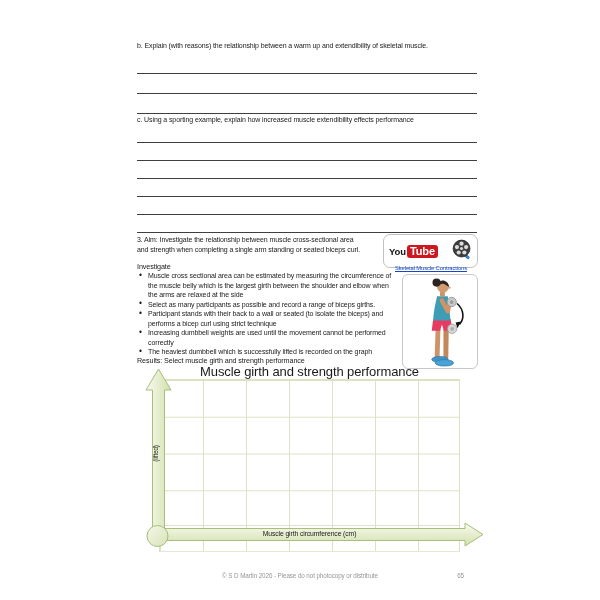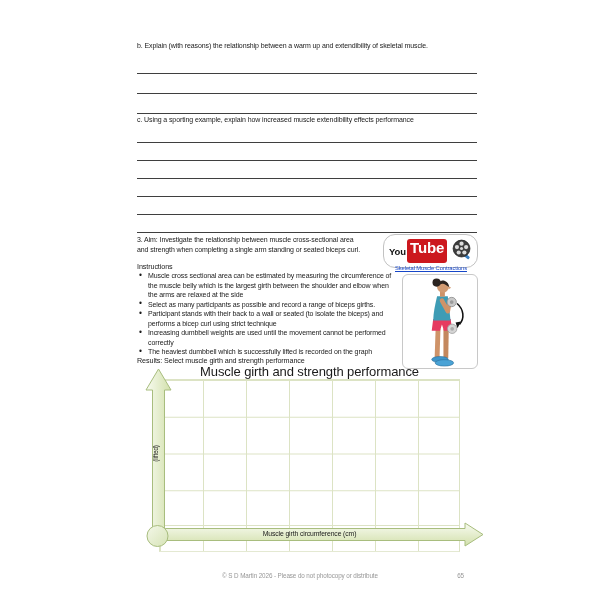--- a/index.html
+++ b/index.html
@@ -13,25 +13,25 @@
   .lines-c .ans-line{height:17px;}
   .aim{left:137px;top:235px;width:250px;font-size:7px;line-height:9.6px;}
   .aim div{white-space:nowrap;}
   .instr-head{left:137px;top:262px;font-size:7.2px;}
   .bullets{left:137px;top:271px;width:258px;font-size:7px;line-height:9.5px;}
   .bullet{position:relative;padding-left:11px;}
   .bullet::before{content:"\2022";position:absolute;left:2px;top:-0.5px;font-size:8.5px;}
   .results{left:137px;top:356px;font-size:7.2px;white-space:nowrap;}
   
   .yt-card{left:383px;top:234px;width:95px;height:34px;background:#fff;border:1px solid #c2c2c2;
-           border-radius:12px;box-sizing:border-box;padding:3px 4px 0 5px;}
+           border-radius:7px;box-sizing:border-box;padding:3px 4px 0 5px;}
   .yt-row{display:flex;align-items:center;justify-content:space-between;}
   .yt-wordmark{display:flex;align-items:center;}
   .yt-you{font-size:9.5px;font-weight:bold;color:#111;}
-  .yt-tube{font-size:15px;font-weight:bold;color:#fff;border-radius:3px;padding:0 3px 7px 3px;margin-left:1px;}
+  .yt-tube{font-size:11px;font-weight:bold;color:#fff;border-radius:3px;padding:0 3px 1px 3px;margin-left:1px;}
   .yt-link{display:block;text-align:center;font-size:5.8px;color:#1646c8;text-decoration:underline;
            margin-top:1px;white-space:nowrap;}
   
   .person-card{left:402px;top:274px;width:76px;height:95px;background:#fff;border:1px solid #c8c8c8;
                border-radius:6px;box-sizing:border-box;overflow:hidden;}
   
   .chart-title{left:159px;top:364px;width:301px;text-align:center;font-size:13px;white-space:nowrap;}
   .grid-main{left:159px;top:379px;width:301px;height:147px;box-sizing:border-box;
      border:1px solid #dce3c4;
      background-image:linear-gradient(to right,#dce3c4 1px,transparent 1px),
@@ -91,21 +91,21 @@
           <circle cx="8.4" cy="15.8" r="2.3" fill="#dcdcdc"></circle>
           <circle cx="14.6" cy="15.8" r="2.3" fill="#dcdcdc"></circle>
           <circle cx="16.5" cy="9.9" r="2.3" fill="#dcdcdc"></circle>
           <circle cx="11.5" cy="11.5" r="1.7" fill="#d6d6d6"></circle>
         </svg>
       </span>
     </div>
     <a class="yt-link" href="#">Skeletal Muscle Contractions</a>
   </div>
 
-  <div class="abs instr-head">Instructions</div>
+  <div class="abs instr-head">Investigate</div>
   <div class="abs bullets">
       <div class="bullet">Muscle cross sectional area can be estimated by measuring the circumference of the muscle belly which is the largest girth between the shoulder and elbow when the arms are relaxed at the side</div>
       <div class="bullet">Select as many participants as possible and record a range of biceps girths.</div>
       <div class="bullet">Participant stands with their back to a wall or seated (to isolate the biceps) and performs a bicep curl using strict technique</div>
       <div class="bullet">Increasing dumbbell weights are used until the movement cannot be performed correctly</div>
       <div class="bullet">The heaviest dumbbell which is successfully lifted is recorded on the graph</div>
     </div>
 
   <div class="abs person-card">
     <svg width="74" height="93" viewBox="0 0 76 95">

